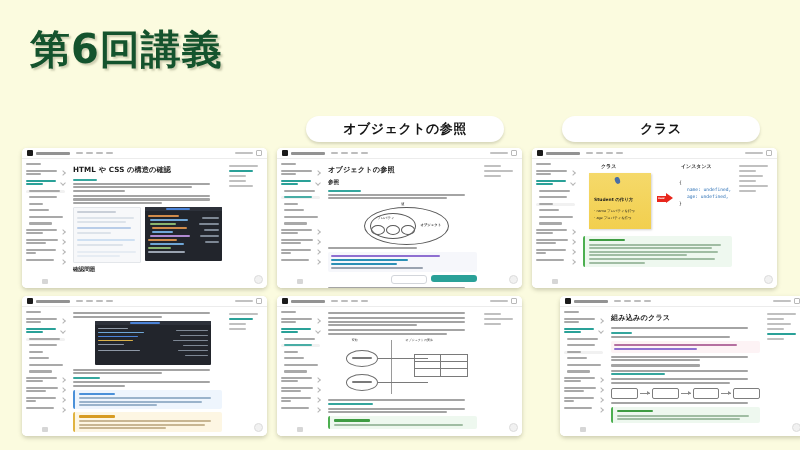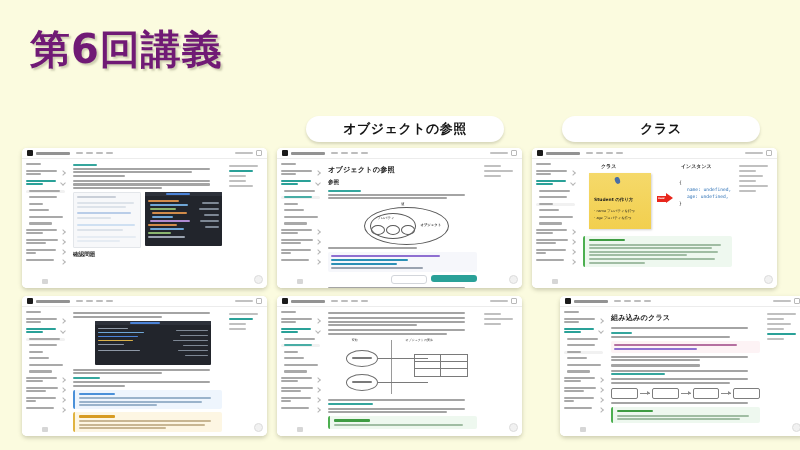--- a/index.html
+++ b/index.html
@@ -7,21 +7,21 @@
     width:800px;height:450px;overflow:hidden;
     background:#fbfbdf;
     font-family:"Liberation Sans","DejaVu Sans",sans-serif;
     -webkit-font-smoothing:antialiased;
   }
   .slide{position:relative;width:800px;height:450px;}
 
   
   .title{
     position:absolute;left:30px;top:22px;
-    font-size:40px;font-weight:700;color:#701a75;
+    font-size:40px;font-weight:700;color:#14532d;
     letter-spacing:1px;
     text-shadow:2px 2px 2px rgba(120,120,90,.35);
     font-family:"DejaVu Sans","Liberation Sans",sans-serif;
   }
 
   
   .badges{position:absolute;left:0;top:116px;width:800px;height:26px;}
   .badge{
     position:absolute;top:0;height:26px;
     background:#fff;border-radius:14px;
@@ -296,20 +296,21 @@
             <div class="side-row">
                 <div class="txt">
                   <span style="width:84%"></span>
                 </div>
                 <div class="chev"></div>
               </div>
             <div class="side-bot"></div>
           </div>
 
           <div class="main">
+            <div class="h1">HTML や CSS の構造の確認</div>
             <div class="para">
               <span class="lnk" style="width:16%"></span>
                 <span class="s92"></span>
                 <span class="s80"></span>
                 <span class="s35"></span>
             </div>
             <div class="para">
               <span class="s92"></span>
                 <span class="s92"></span>
                 <span class="s60"></span>

